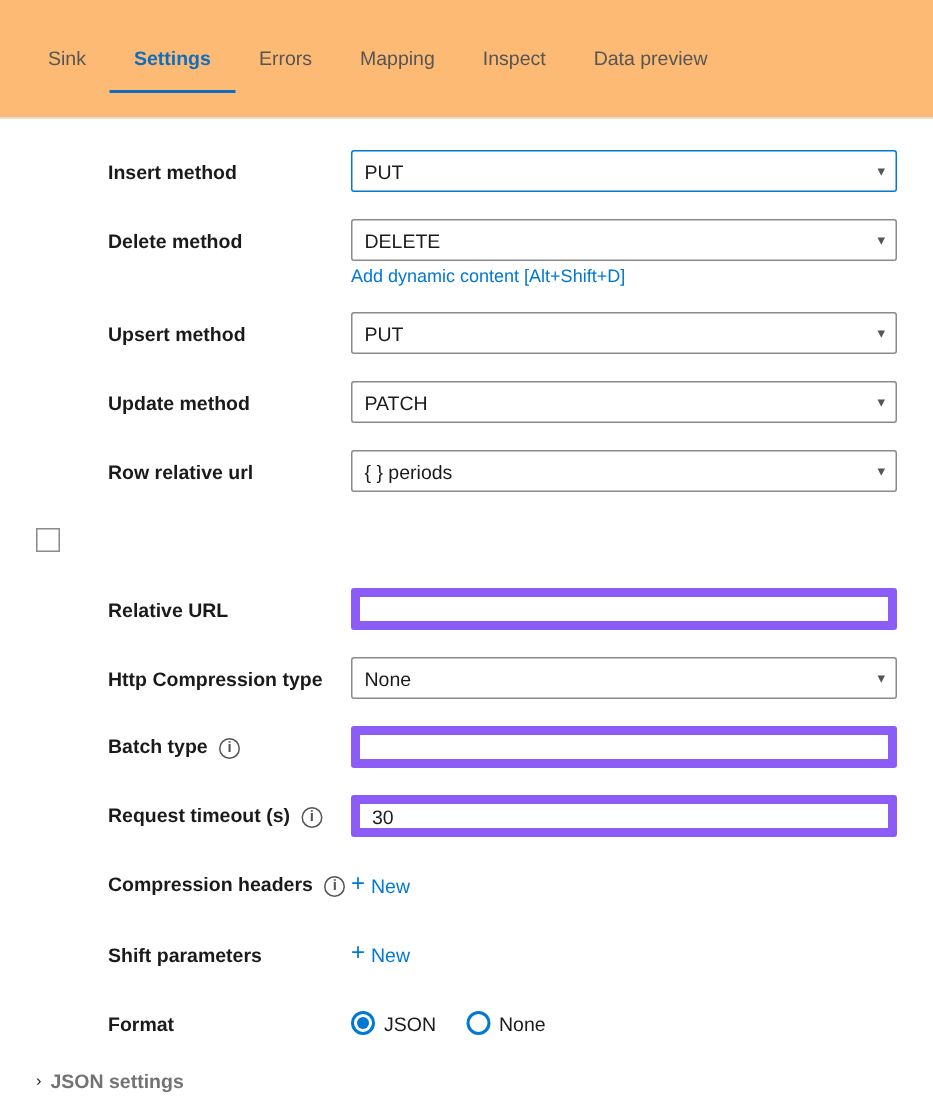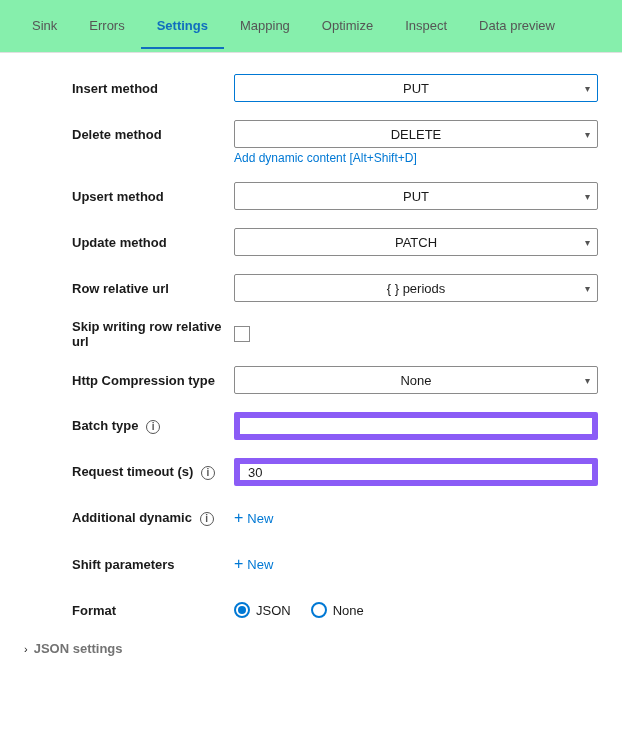--- a/index.html
+++ b/index.html
@@ -9,22 +9,22 @@
       background: #fff;
       color: #1a1a1a;
       width: 622px;
       min-height: 743px;
     }
 
     
     .tab-bar {
       display: flex;
       border-bottom: 1px solid #e0e0e0;
-      padding: 4px 16px;
-      background: #86efac;
+      padding: 17px 16px;
+      background: #fdba74;
     }
     .tab-item {
       padding: 14px 16px;
       cursor: pointer;
       font-size: 13px;
       color: #555;
       border-bottom: 2px solid transparent;
       margin-bottom: -1px;
       white-space: nowrap;
     }
@@ -78,21 +78,20 @@
       border: 1px solid #0078d4;
       border-radius: 2px;
       background: #fff;
       padding: 0 8px;
       font-size: 13px;
       color: #1a1a1a;
       appearance: none;
       -webkit-appearance: none;
       cursor: pointer;
       position: relative;
-      text-align: center;
     }
     .select-wrapper {
       position: relative;
       width: 100%;
     }
     .select-wrapper .chevron {
       position: absolute;
       right: 8px;
       top: 50%;
       transform: translateY(-50%);
@@ -228,24 +227,23 @@
     
     .delete-row-extra {
       margin-bottom: 16px;
     }
   </style>
 </head>
 <body>
 
 <div class="tab-bar">
   <div class="tab-item">Sink</div>
+  <div class="tab-item active">Settings</div>
   <div class="tab-item">Errors</div>
-  <div class="tab-item active">Settings</div>
   <div class="tab-item">Mapping</div>
-  <div class="tab-item">Optimize</div>
   <div class="tab-item">Inspect</div>
   <div class="tab-item">Data preview</div>
 </div>
 
 <div class="content">
 
   <div class="form-row">
     <div class="form-label">Insert method</div>
     <div class="form-control">
       <div class="select-wrapper">
@@ -318,26 +316,31 @@
           <option>{ } periods</option>
           <option>None</option>
           <option>Custom</option>
         </select>
         <span class="chevron">▾</span>
       </div>
     </div>
   </div>
 
   <div class="form-row">
-    <div class="form-label">Skip writing row relative url</div>
     <div class="form-control">
       <input type="checkbox" class="checkbox-input" style="">
     </div>
   </div>
 
+  <div class="form-row">
+    <div class="form-label">Relative URL</div>
+    <div class="form-control">
+      <input type="text" class="text-input" value="" style="">
+    </div>
+  </div>
 
   <div class="form-row">
     <div class="form-label">Http Compression type</div>
     <div class="form-control">
       <div class="select-wrapper">
         <select class="select-box normal-border">
           <option>None</option>
           <option>GZip</option>
           <option>Deflate</option>
         </select>
@@ -362,21 +365,21 @@
       <span class="info-icon">i</span>
     </div>
     <div class="form-control">
       <input type="text" class="text-input" value="30" style="">
     </div>
   </div>
 
 
   <div class="form-row">
     <div class="form-label">
-      <span>Additional dynamic</span>
+      <span>Compression headers</span>
       <span class="info-icon">i</span>
     </div>
     <div class="form-control">
       <button class="add-new-btn">
         <span class="plus">+</span>
         <span>New</span>
       </button>
     </div>
   </div>
 

